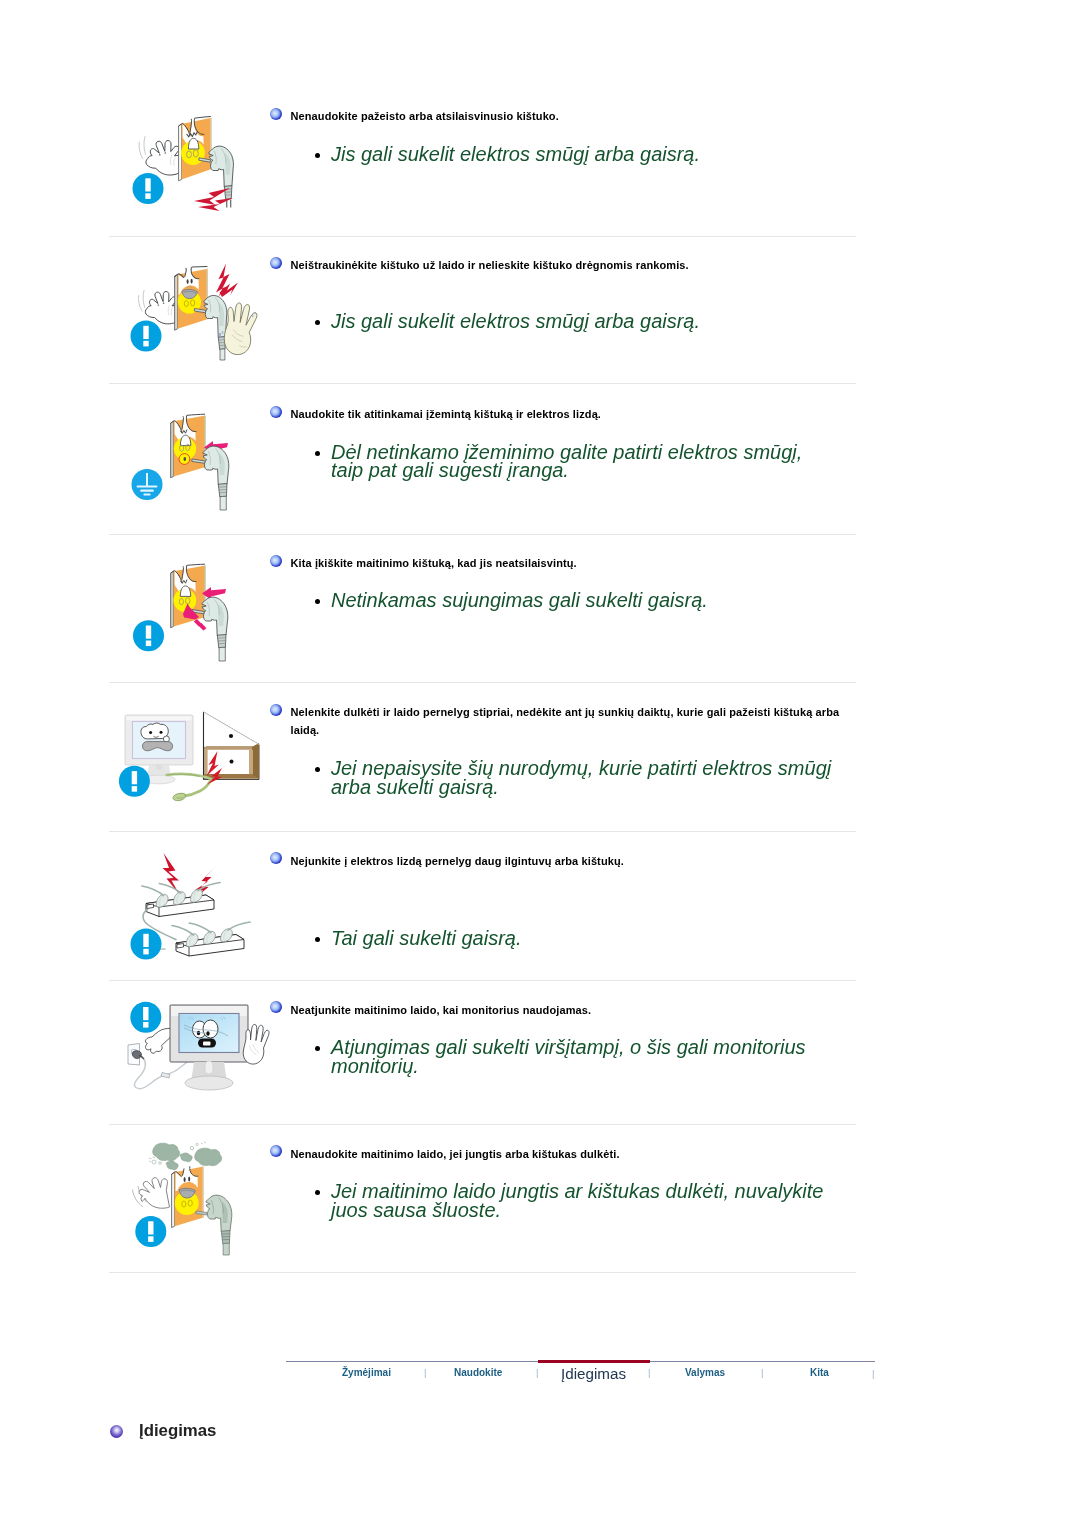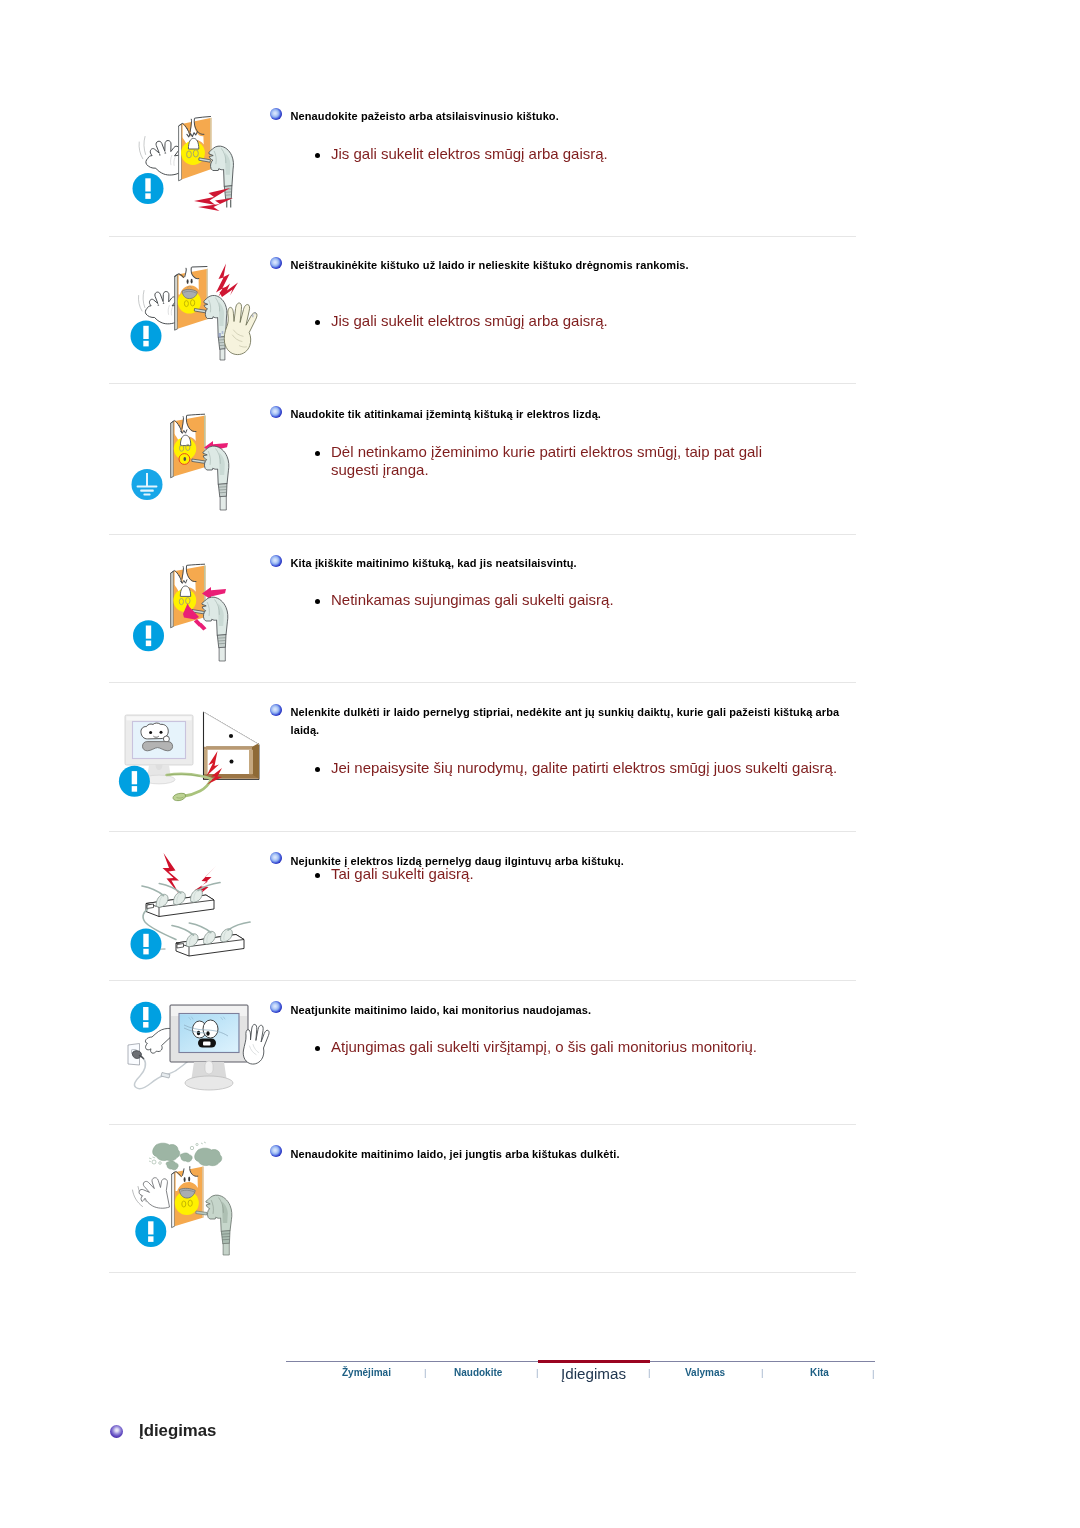--- a/index.html
+++ b/index.html
@@ -3,21 +3,21 @@
 <meta charset="utf-8">
 <style>
   html,body{margin:0;padding:0;background:#fff;}
   body{width:1080px;height:1528px;font-family:"Liberation Sans",sans-serif;overflow:hidden;
        -webkit-font-smoothing:antialiased;}
   .page{position:relative;width:1080px;height:1528px;background:#fff;}
   .sep{position:absolute;left:109px;width:747px;height:1px;background:#e6e6e6;}
   .illo{position:absolute;}
   .title{position:absolute;font-size:11px;font-weight:bold;color:#000;line-height:18.7px;
          letter-spacing:0.01em;}
-  .bullets{position:absolute;font-size:15px;color:#7f1d1d;line-height:18.7px;}
+  .bullets{position:absolute;font-size:20px;color:#14532d;line-height:18.7px;font-style:italic;}
   .bullets .bl{position:relative;padding-left:18px;}
   .bullets .bl::before{content:"";position:absolute;left:2px;top:8px;width:5px;height:5px;
          border-radius:50%;background:#000;}
   .sphere{position:absolute;width:12px;height:12px;border-radius:50%;
       background:radial-gradient(circle at 42% 44%, #dfeaff 0%, #bed2f8 22%, #8fb0f0 40%, #4a63dd 56%, #1a20b4 74%, #2a1f9e 88%, #6a5fc6 100%);}
 
   
   .fnav{position:absolute;}
   .fnav .topline{position:absolute;height:1px;background:#8083a3;}
   .fnav .activeline{position:absolute;height:3px;background:#9a0420;}
@@ -49,65 +49,66 @@
     <div class="bullets" style="left:313px;top:312px;width:545px">
       <div class="bl">Jis gali sukelit elektros smūgį arba gaisrą.</div>
     </div>
   </div>
   <div class="sep" style="top:383px"></div>
 
   <div class="sec">
     <div class="sphere" style="left:269.5px;top:406px"></div>
     <div class="title" style="left:290.5px;top:405px;width:575px">Naudokite tik atitinkamai įžemintą kištuką ir elektros lizdą.</div>
     <div class="bullets" style="left:313px;top:442.5px;width:500px">
-      <div class="bl">Dėl netinkamo įžeminimo kurie patirti elektros smūgį, taip pat gali sugesti įranga.</div>
+      <div class="bl">Dėl netinkamo įžeminimo galite patirti elektros smūgį, taip pat gali sugesti įranga.</div>
     </div>
   </div>
   <div class="sep" style="top:534px"></div>
 
   <div class="sec">
     <div class="sphere" style="left:269.5px;top:554.5px"></div>
     <div class="title" style="left:290.5px;top:553.5px;width:575px">Kita įkiškite maitinimo kištuką, kad jis neatsilaisvintų.</div>
     <div class="bullets" style="left:313px;top:591px;width:545px">
       <div class="bl">Netinkamas sujungimas gali sukelti gaisrą.</div>
     </div>
   </div>
   <div class="sep" style="top:682px"></div>
 
   <div class="sec">
     <div class="sphere" style="left:269.5px;top:703.5px"></div>
     <div class="title" style="left:290.5px;top:702.5px;width:568px">Nelenkite dulkėti ir laido pernelyg stipriai, nedėkite ant jų sunkių daiktų, kurie gali pažeisti kištuką arba laidą.</div>
     <div class="bullets" style="left:313px;top:759px;width:530px">
-      <div class="bl">Jei nepaisysite šių nurodymų, galite patirti elektros smūgį juos sukelti gaisrą.</div>
+      <div class="bl">Jei nepaisysite šių nurodymų, kurie patirti elektros smūgį arba sukelti gaisrą.</div>
     </div>
   </div>
   <div class="sep" style="top:831px"></div>
 
   <div class="sec">
     <div class="sphere" style="left:269.5px;top:852px"></div>
     <div class="title" style="left:290.5px;top:851.5px;width:575px">Nejunkite į elektros lizdą pernelyg daug ilgintuvų arba kištukų.</div>
-    <div class="bullets" style="left:313px;top:865px;width:545px">
+    <div class="bullets" style="left:313px;top:929px;width:545px">
       <div class="bl">Tai gali sukelti gaisrą.</div>
     </div>
   </div>
   <div class="sep" style="top:980px"></div>
 
   <div class="sec">
     <div class="sphere" style="left:269.5px;top:1001px"></div>
     <div class="title" style="left:290.5px;top:1000.5px;width:575px">Neatjunkite maitinimo laido, kai monitorius naudojamas.</div>
     <div class="bullets" style="left:313px;top:1038px;width:560px">
       <div class="bl">Atjungimas gali sukelti viršįtampį, o šis gali monitorius monitorių.</div>
     </div>
   </div>
   <div class="sep" style="top:1124px"></div>
 
   <div class="sec">
     <div class="sphere" style="left:269.5px;top:1145px"></div>
     <div class="title" style="left:290.5px;top:1144.5px;width:575px">Nenaudokite maitinimo laido, jei jungtis arba kištukas dulkėti.</div>
     <div class="bullets" style="left:313px;top:1182px;width:520px">
+      <div class="bl">Jei maitinimo laido jungtis ar kištukas dulkėti, nuvalykite juos sausa šluoste.</div>
     </div>
   </div>
   <div class="sep" style="top:1272px"></div>
 
   <div class="fnav">
     <div class="topline" style="left:286px;top:1361px;width:589px"></div>
     <div class="activeline" style="left:538px;top:1359.5px;width:112px"></div>
     <a href="#" style="left:342px;top:1367px">Žymėjimai</a>
     <span class="dot" style="left:424px;top:1367px">|</span>
     <a href="#" style="left:454px;top:1367px">Naudokite</a>

